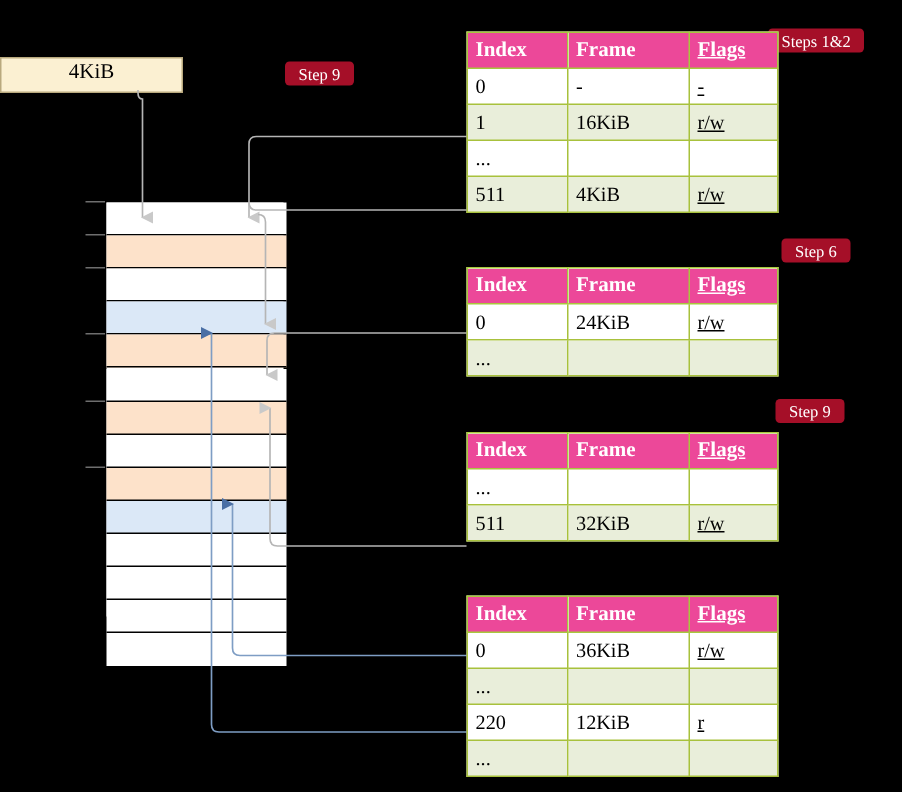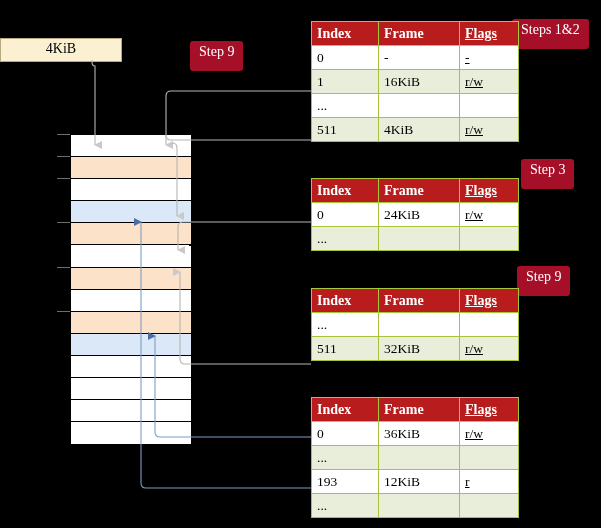--- a/index.html
+++ b/index.html
@@ -30,41 +30,41 @@
     border: 1px solid #a8c13c;
     padding: 2px 5px;
     height: 19px;
     line-height: 19px;
     text-align: left;
     font-weight: normal;
     overflow: hidden;
     white-space: nowrap;
   }
   .ptable th {
-    background: #b91c1c;
+    background: #ec4899;
     color: #ffffff;
     font-weight: bold;
     font-size: 14px;
     border-color: #a8c83c;
   }
   .ptable tr.alt td { background: #e9eeda; }
   .ptable tr.plain td { background: #ffffff; }
   .ptable td.hl { background: #fbf8b8; }
   .col-index { width: 56px; }
   .col-frame { width: 70px; }
   .col-flags { width: 48px; text-decoration: underline; }
 
   
   .badge {
     position: absolute;
     background: #a50f28;
     color: #ffffff;
-    font-size: 14px;
+    font-size: 11px;
     line-height: 1;
-    padding: 4px 9px 12px 9px;
+    padding: 4px 9px 1px 9px;
     border-radius: 3px;
     white-space: nowrap;
     box-shadow: 0 1px 1px rgba(0,0,0,0.4);
   }
 
   
   .kbox {
     position: absolute;
     background: #fbf0d2;
     border: 1px solid #b9a97e;
@@ -169,21 +169,21 @@
     <g fill="none" stroke="#7e9dc4" stroke-width="1.1">
 
       <path d="M311,437 L160,437 Q155,437 155,432 L155,336" marker-end="url(#ab-up)"></path>
 
       <path d="M311,488 L146,488 Q141,488 141,483 L141,222" marker-end="url(#ab-up)"></path>
     </g>
   </svg>
 
 <div class="badge" style="left: 190px; top: 41px;"><span>Step 9</span></div>
     <div class="badge" style="left: 512px; top: 19px;"><span>Steps 1&amp;2</span></div>
-    <div class="badge" style="left: 521px; top: 159px;"><span>Step 3</span></div>
+    <div class="badge" style="left: 521px; top: 159px;"><span>Step 6</span></div>
     <div class="badge" style="left: 517px; top: 266px;"><span>Step 9</span></div>
     <table class="ptable" style="left: 311px; top: 21px;">
       <thead>
         <tr>
           <th class="col-index">Index</th>
           <th class="col-frame">Frame</th>
           <th class="col-flags">Flags</th>
         </tr>
       </thead>
       <tbody>
@@ -264,21 +264,21 @@
           <td class="col-index">0</td>
           <td class="col-frame">36KiB</td>
           <td class="col-flags">r/w</td>
         </tr>
         <tr class="alt">
           <td class="col-index">...</td>
           <td class="col-frame"></td>
           <td class="col-flags"></td>
         </tr>
         <tr class="plain">
-          <td class="col-index">193</td>
+          <td class="col-index">220</td>
           <td class="col-frame">12KiB</td>
           <td class="col-flags">r</td>
         </tr>
         <tr class="alt">
           <td class="col-index">...</td>
           <td class="col-frame"></td>
           <td class="col-flags"></td>
         </tr>
       </tbody>
     </table>

